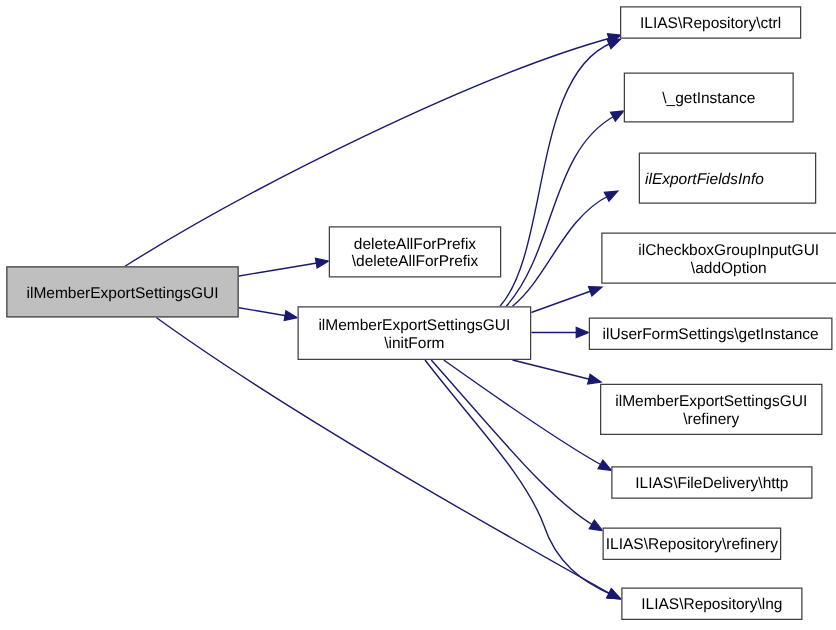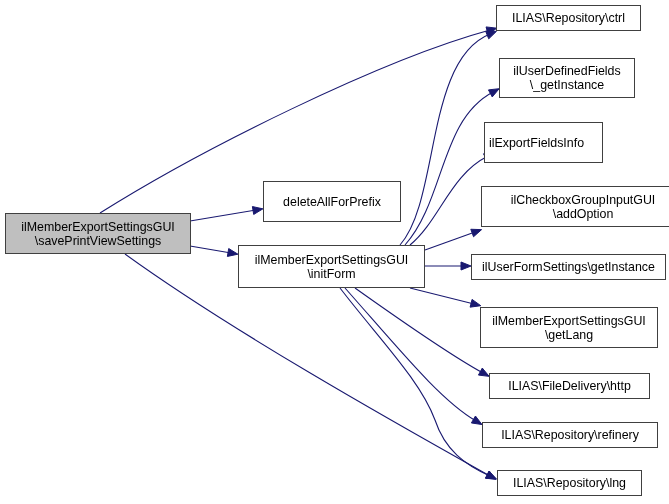--- a/index.html
+++ b/index.html
@@ -43,52 +43,51 @@
       <polygon points="489.139545304892,376.36243712940154 482.2901589432757,368.0506439131753 478.4473736525311,375.0672671187662" fill="#191970" stroke="#191970"></polygon>
       <path d="M 345 288 C 400 350, 440 400, 476 421" fill="none" stroke="#191970" stroke-width="1.1"></path>
       <polygon points="482.03078091046,424.5538263336904 475.4461375147688,416.0307710510127 471.38462170483695,422.9230920915385" fill="#191970" stroke="#191970"></polygon>
       <path d="M 340 288 C 380 340, 420 380, 435 420 C 445 450, 465 465, 490 476" fill="none" stroke="#191970" stroke-width="1.1"></path>
       <polygon points="496.39919772207367,478.83729951076856 488.8788006966933,471.12733008277144 485.6361726843864,478.44069890799847" fill="#191970" stroke="#191970"></polygon>
     </g>
 </svg>
 <div id="nodes">
     <div class="node root" style="left: 5px; top: 213px; width: 186px; height: 41px;">
       <span>ilMemberExportSettingsGUI</span>
-      <span>\savePrintViewSettings</span>
     </div>
     <div class="node" style="left: 263px; top: 181px; width: 138px; height: 41px;">
       <span>deleteAllForPrefix</span>
+      <span>\deleteAllForPrefix</span>
     </div>
     <div class="node" style="left: 238px; top: 245px; width: 187px; height: 43px;">
       <span>ilMemberExportSettingsGUI</span>
       <span>\initForm</span>
     </div>
     <div class="node" style="left: 496px; top: 5px; width: 145px; height: 26px;">
       <span>ILIAS\Repository\ctrl</span>
     </div>
     <div class="node" style="left: 499px; top: 58px; width: 136px; height: 40px;">
-      <span>ilUserDefinedFields</span>
       <span>\_getInstance</span>
     </div>
-    <div class="node left" style="left: 484px; top: 122px; width: 119px; height: 41px;">
+    <div class="node left" style="left: 511px; top: 122px; width: 142px; height: 41px; font-style: italic;">
       <span>ilExportFieldsInfo</span>
     </div>
     <div class="node" style="left: 481px; top: 186px; width: 204px; height: 41px;">
       <span>ilCheckboxGroupInputGUI</span>
       <span>\addOption</span>
     </div>
     <div class="node" style="left: 471px; top: 254px; width: 195px; height: 26px;">
       <span>ilUserFormSettings\getInstance</span>
     </div>
     <div class="node" style="left: 480px; top: 307px; width: 178px; height: 41px;">
       <span>ilMemberExportSettingsGUI</span>
-      <span>\getLang</span>
+      <span>\refinery</span>
     </div>
     <div class="node" style="left: 489px; top: 373px; width: 161px; height: 26px;">
       <span>ILIAS\FileDelivery\http</span>
     </div>
-    <div class="node" style="left: 482px; top: 422px; width: 176px; height: 26px;">
+    <div class="node" style="left: 482px; top: 422px; width: 143px; height: 26px;">
       <span>ILIAS\Repository\refinery</span>
     </div>
     <div class="node" style="left: 497px; top: 470px; width: 145px; height: 26px;">
       <span>ILIAS\Repository\lng</span>
     </div>
   </div>
 
 </body></html>

